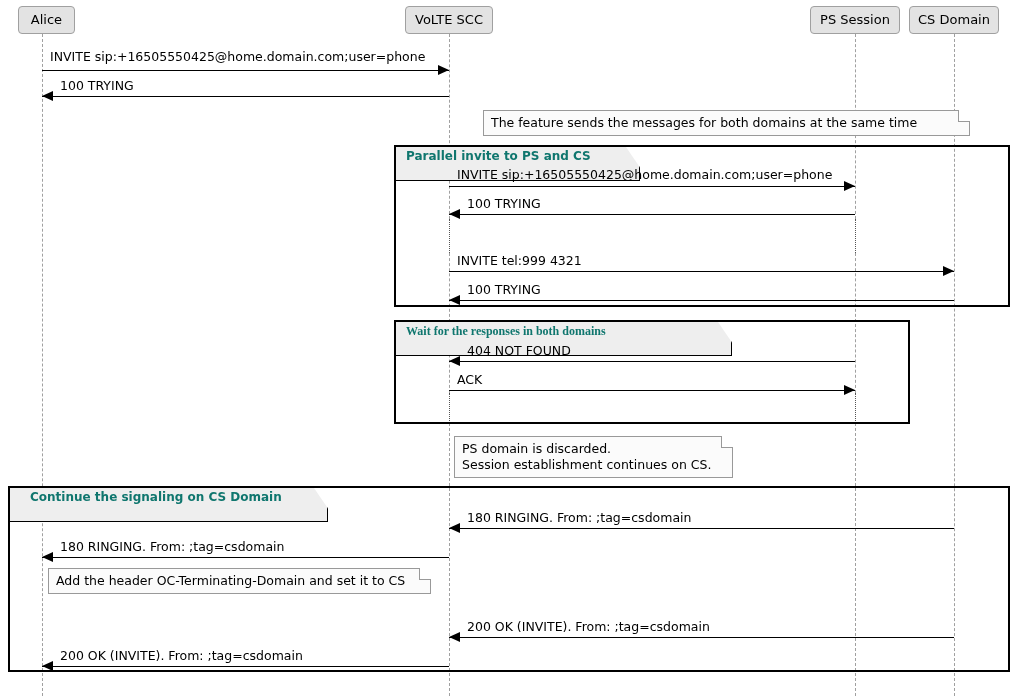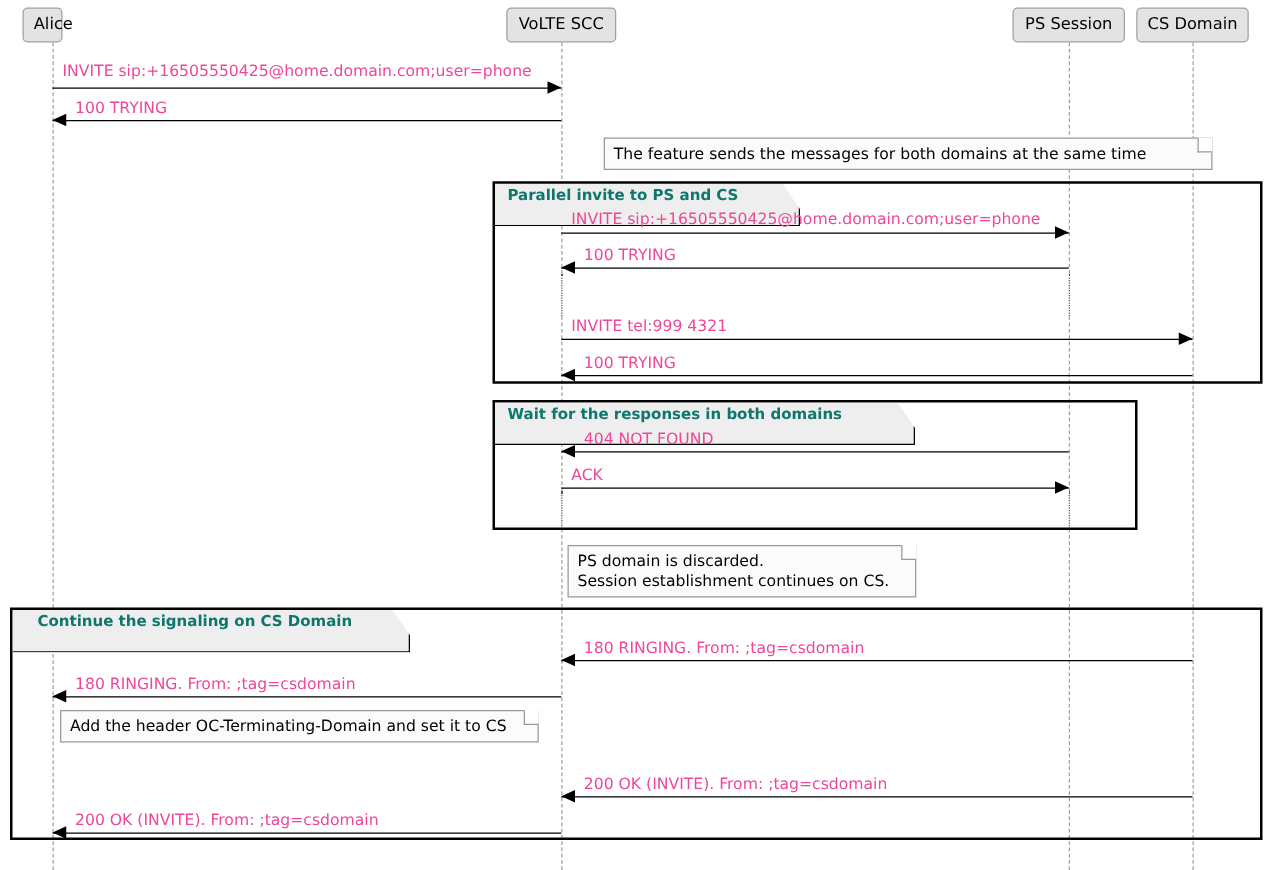--- a/index.html
+++ b/index.html
@@ -58,21 +58,21 @@
     border-left: 11px solid #000000;
   }
   .arrowhead.left {
     border-top: 5px solid transparent;
     border-bottom: 5px solid transparent;
     border-right: 11px solid #000000;
   }
   .msg-label {
     position: absolute;
     font-size: 12.5px;
-    color: #ec4899;
+    color: #000000;
     white-space: nowrap;
     line-height: 14px;
   }
   
   .group {
     position: absolute;
     box-sizing: border-box;
     border: 2px solid #000000;
     background: transparent;
   }
@@ -117,21 +117,21 @@
   }
   .note-line.bold {
     font-weight: bold;
   }
 </style>
 </head>
 <body>
 
 <div id="diagram">
 
-  <div class="participant" style="left:18px; top:6px; width:32px;">
+  <div class="participant" style="left:18px; top:6px; width:57px;">
     <span>Alice</span>
   </div>
   <div class="participant" style="left:405px; top:6px; width:88px;">
     <span>VoLTE SCC</span>
   </div>
   <div class="participant" style="left:810px; top:6px; width:90px;">
     <span>PS Session</span>
   </div>
   <div class="participant" style="left:909px; top:6px; width:90px;">
     <span>CS Domain</span>
@@ -180,21 +180,21 @@
 
   <div class="msg-label" style="left:457px; top:254px;text-align:right;">INVITE tel:999 4321</div>
   <div class="msg" style="left:449px; top:271px; width:505px;"></div>
   <div class="arrowhead right" style="left:943px; top:266px;"></div>
 
   <div class="msg-label" style="left:467px; top:283px;">100 TRYING</div>
   <div class="msg" style="left:449px; top:300px; width:505px;"></div>
   <div class="arrowhead left" style="left:449px; top:295px;"></div>
 
   <div class="group" style="left:394px; top:320px; width:516px; height:104px;"></div>
-  <div class="group-title" style="left:396px; top:322px; width:336px;">
+  <div class="group-title" style="left:396px; top:322px; width:336px;font-family:Liberation Serif, serif;">
     <span>Wait for the responses in both domains</span>
   </div>
 
   <div class="msg-label" style="left:467px; top:344px;">404 NOT FOUND</div>
   <div class="msg" style="left:449px; top:361px; width:406px;"></div>
   <div class="arrowhead left" style="left:449px; top:356px;"></div>
 
   <div class="msg-label" style="left:457px; top:373px;">ACK</div>
   <div class="msg" style="left:449px; top:390px; width:406px;"></div>
   <div class="arrowhead right" style="left:844px; top:385px;"></div>

